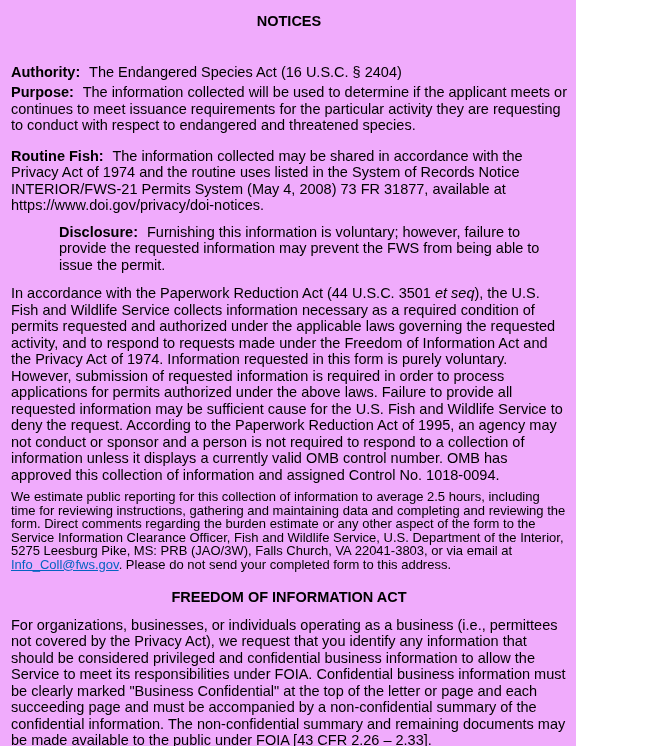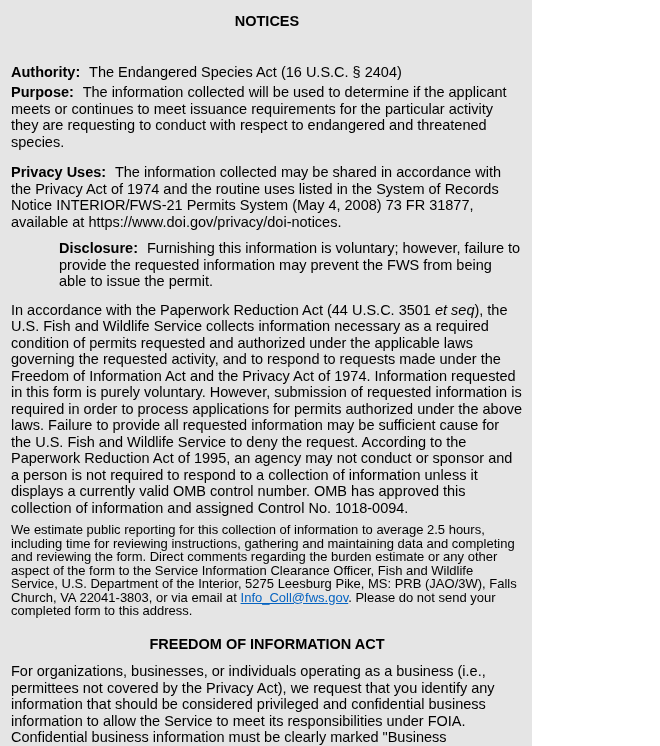--- a/index.html
+++ b/index.html
@@ -1,21 +1,21 @@
 <!DOCTYPE html>
 <html><head>
 <meta charset="utf-8">
 <style>
   html, body { margin: 0; padding: 0; background: #ffffff; }
   .page {
-    width: 532px;
+    width: 576px;
     height: 746px;
     box-sizing: border-box;
     padding: 13px 9px 0 11px;
-    background: #e5e5e5;
+    background: #f0abfc;
     color: #000000;
     font-family: "Liberation Sans", "DejaVu Sans", sans-serif;
     font-size: 14.5px;
     line-height: 16.5px;
     overflow: hidden;
   }
   .heading {
     text-align: center;
     font-weight: bold;
   }
@@ -47,21 +47,21 @@
     <b class="lbl">Authority:</b>
     <span>The Endangered Species Act (16 U.S.C. § 2404)</span>
   </p>
 
   <p class="p-purpose">
     <b class="lbl">Purpose:</b>
     <span>The information collected will be used to determine if the applicant meets or continues to meet issuance requirements for the particular activity they are requesting to conduct with respect to endangered and threatened species.</span>
   </p>
 
   <p class="p-routine">
-    <b class="lbl">Privacy Uses:</b>
+    <b class="lbl">Routine Fish:</b>
     <span>The information collected may be shared in accordance with the Privacy Act of 1974 and the routine uses listed in the System of Records Notice INTERIOR/FWS-21 Permits System (May 4, 2008) 73 FR 31877, available at https://www.doi.gov/privacy/doi-notices.</span>
   </p>
 
   <p class="p-disclosure">
     <b class="lbl">Disclosure:</b>
     <span>Furnishing this information is voluntary; however, failure to provide the requested information may prevent the FWS from being able to issue the permit.</span>
   </p>
 
 
   <p class="p-pra"><span>In accordance with the Paperwork Reduction Act (44 U.S.C. 3501 </span><i>et seq</i><span>), the U.S. Fish and Wildlife Service collects information necessary as a required condition of permits requested and authorized under the applicable laws governing the requested activity, and to respond to requests made under the Freedom of Information Act and the Privacy Act of 1974.  Information requested in this form is purely voluntary.  However, submission of requested information is required in order to process applications for permits authorized under the above laws.  Failure to provide all requested information may be sufficient cause for the U.S. Fish and Wildlife Service to deny the request.  According to the Paperwork Reduction Act of 1995, an agency may not conduct or sponsor and a person is not required to respond to a collection of information unless it displays a currently valid OMB control number.  OMB has approved this collection of information and assigned Control No. 1018-0094.</span></p>

